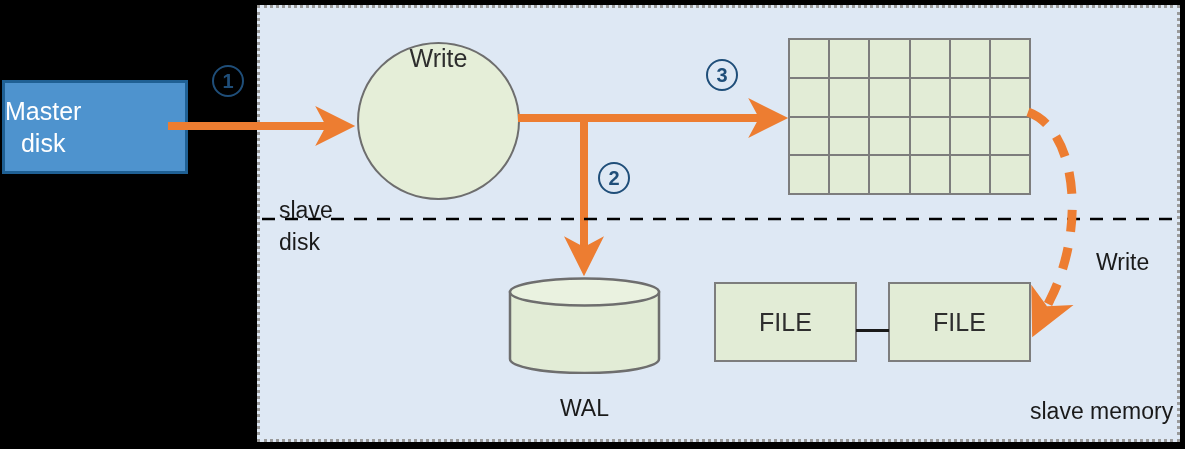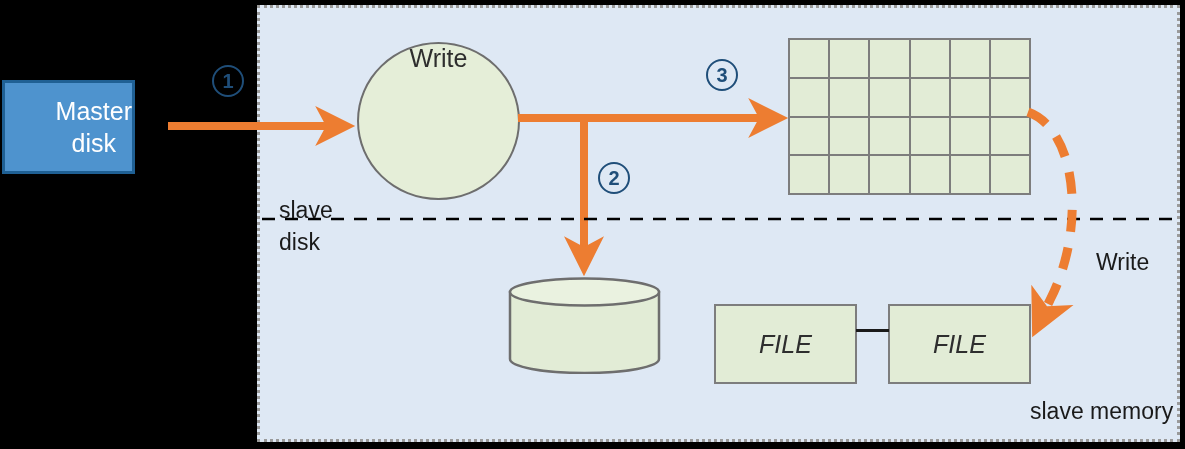--- a/index.html
+++ b/index.html
@@ -24,28 +24,28 @@
     height: 437px;
     background: #dee8f4;
     border: 3px dotted #9a9a9a;
     box-sizing: border-box;
   }
   
   #master-vnode {
     position: absolute;
     left: 2px;
     top: 80px;
-    width: 133px;
+    width: 186px;
     height: 94px;
     background: #4e93ce;
     border: 3px solid #1f6094;
     box-sizing: border-box;
     display: flex;
     align-items: center;
-    justify-content: flex-end;
+    justify-content: flex-start;
     text-align: center;
     color: #ffffff;
     font-size: 25px;
     line-height: 1.28;
   }
   
   #write-ellipse {
     position: absolute;
     left: 357px;
     top: 42px;
@@ -92,32 +92,31 @@
     left: 508px;
     top: 395px;
     width: 153px;
     text-align: center;
     color: #1a1a1a;
     font-size: 23px;
   }
   
   .file-box {
     position: absolute;
-    top: 304px;
+    top: 282px;
     width: 143px;
     height: 80px;
     background: #e2ecd6;
     border: 2px solid #7d7d7d;
     box-sizing: border-box;
     display: flex;
     align-items: center;
     justify-content: center;
     color: #2e2e2e;
     font-size: 25px;
-    font-style: italic;
   }
   #file-box-1 { left: 714px; }
   #file-box-2 { left: 888px; }
   #file-connector {
     position: absolute;
     left: 856px;
     top: 329px;
     width: 33px;
     height: 3px;
     background: #1a1a1a;
@@ -249,14 +248,15 @@
     <span>2</span>
   </div>
   <div class="step-badge" id="step-3">
     <span>3</span>
   </div>
 
   <div class="plain-label" id="memory-label">slave</div>
   <div class="plain-label" id="disk-label">disk</div>
   <div class="plain-label" id="flush-label">Write</div>
   <div class="plain-label" id="slave-vnode-label">slave memory</div>
+  <div id="wal-label">WAL</div>
 
 </div>
 
 </body></html>

